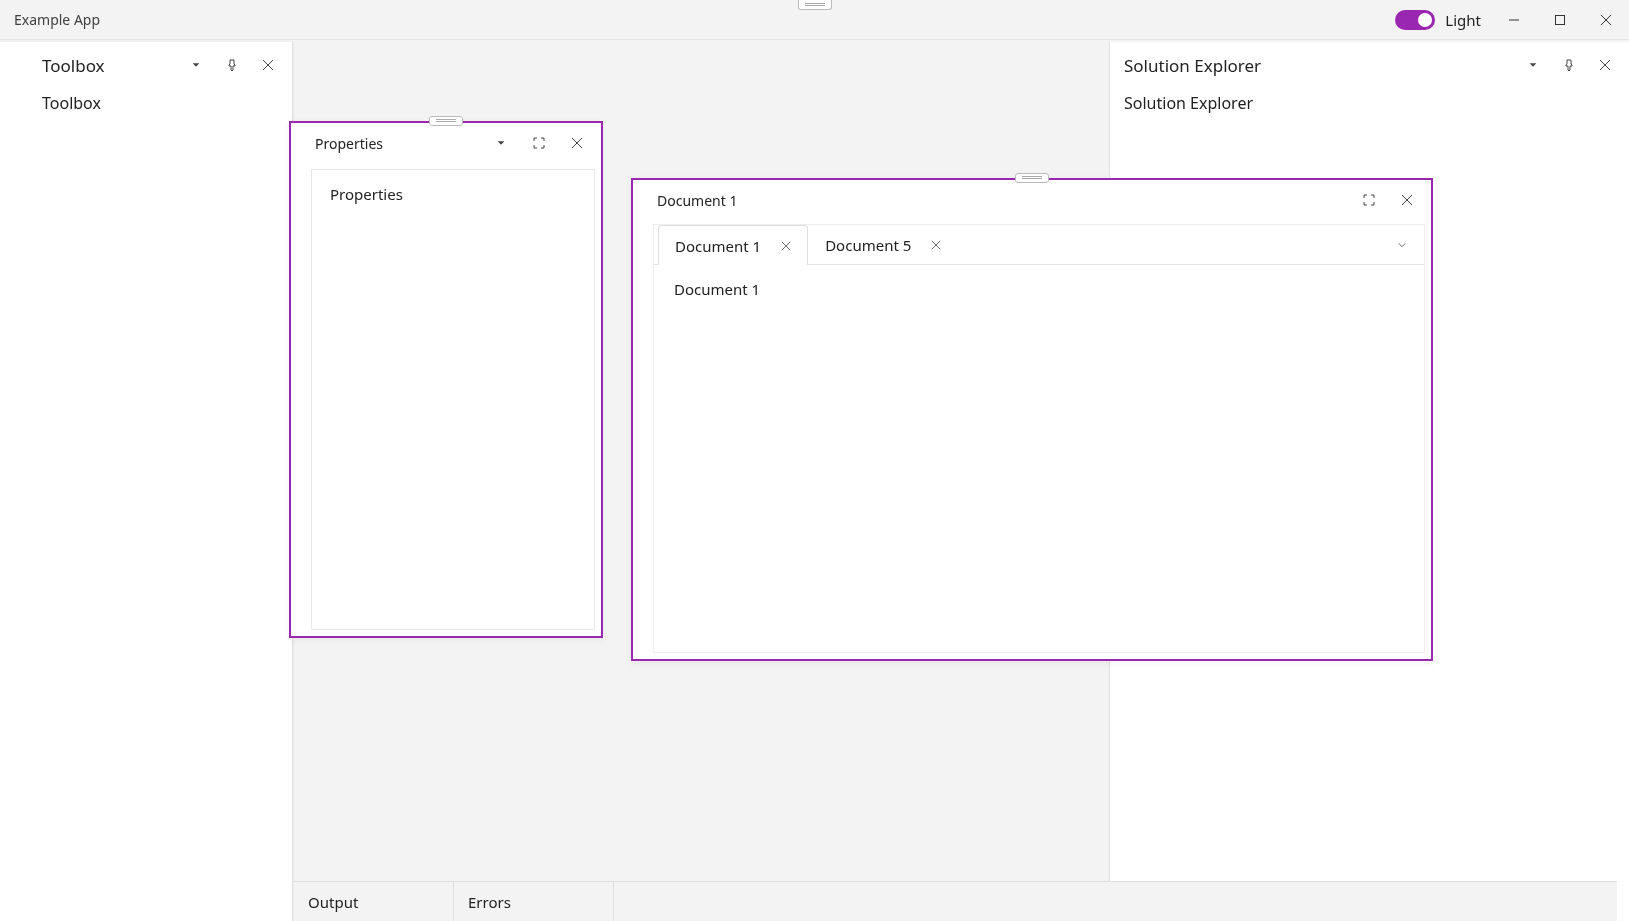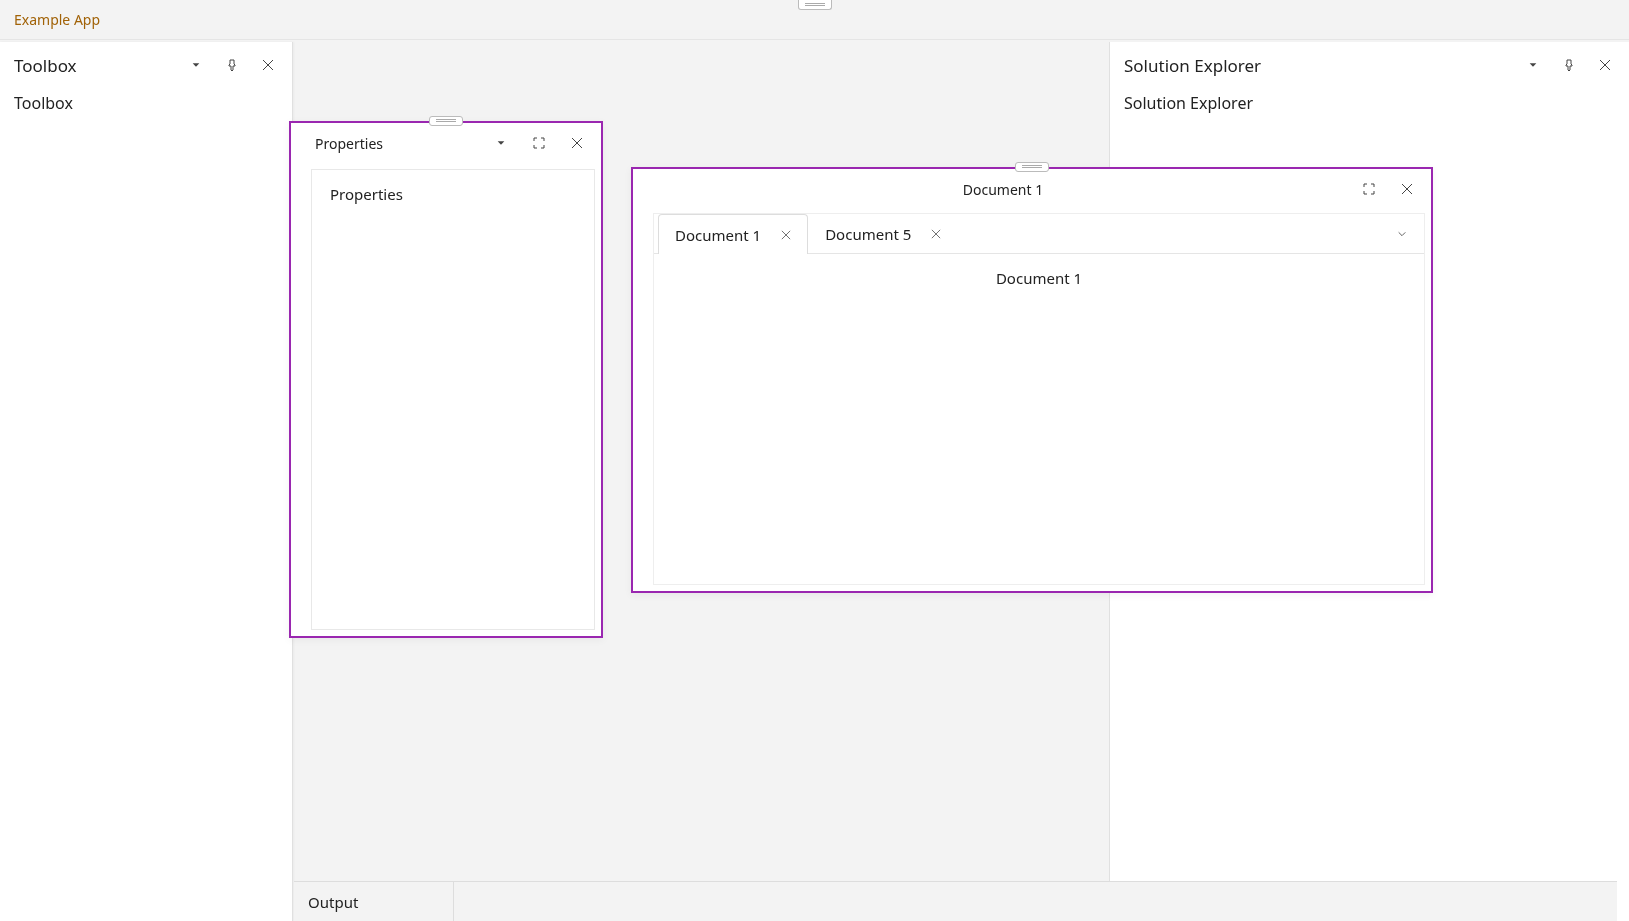--- a/index.html
+++ b/index.html
@@ -9,21 +9,21 @@
   .titlebar {
     height: 40px;
     background: #f3f3f3;
     border-bottom: 1px solid #e5e5e5;
     display: flex;
     align-items: center;
     position: relative;
   }
   .titlebar .app-title {
     font-size: 14px;
-    color: #a16207;
+    color: #404040;
     margin-left: 14px;
   }
   .titlebar .top-grip {
     position: absolute;
     left: 50%;
     top: 0;
     transform: translateX(-50%);
     width: 34px; height: 10px;
     background: #fff;
     border: 1px solid #bbb;
@@ -81,20 +81,21 @@
   
   
   .dock-left {
     position: absolute;
     top: 2px; left: 0;
     width: 293px;
     height: calc(100% - 2px);
     background: #fff;
     border-right: 1px solid #e0e0e0;
     box-shadow: 1px 0 2px rgba(0,0,0,0.04);
+    padding-left: 28px;
   }
   .dock-right {
     position: absolute;
     top: 2px; right: 0;
     width: 520px;
     height: calc(100% - 2px);
     background: #fff;
     border-left: 1px solid #e0e0e0;
   }
   .panel-header {
@@ -235,20 +236,42 @@
   svg { stroke: currentColor; fill: none; stroke-width: 1; }
 </style>
 </head>
 <body>
 
 <div class="titlebar">
   <div class="top-grip">
       <div class="grip-lines"></div>
     </div>
   <span class="app-title">Example App</span>
+  <div class="right-cluster">
+    <div class="toggle-wrap">
+      <div class="switch"></div>
+      <span class="switch-label">Light</span>
+    </div>
+    <div class="win-btn">
+      <svg viewBox="0 0 12 12">
+          <line x1="1" y1="6" x2="11" y2="6"></line>
+        </svg>
+    </div>
+    <div class="win-btn">
+      <svg viewBox="0 0 12 12">
+          <rect x="1.5" y="1.5" width="9" height="9"></rect>
+        </svg>
+    </div>
+    <div class="win-btn">
+      <svg viewBox="0 0 12 12">
+          <line x1="1" y1="1" x2="11" y2="11"></line>
+          <line x1="11" y1="1" x2="1" y2="11"></line>
+        </svg>
+    </div>
+  </div>
 </div>
 
 <div class="workspace">
 
   <div class="dock-left">
     <div class="panel-header">
       <span class="panel-title">Toolbox</span>
       <div class="panel-icon-btn">
         <svg viewBox="0 0 12 12" width="10" height="10">
             <path d="M2 4 L6 8 L10 4 Z" fill="currentColor" stroke="none"></path>
@@ -315,21 +338,21 @@
           </svg>
       </div>
     </div>
     <div class="float-body" style="height:calc(100% - 40px);">
       <div class="float-body-inner">
         <span>Properties</span>
       </div>
     </div>
   </div>
 
-  <div class="float-win" style="left:631px; top:127px; width:802px; height:426px;text-align:center;">
+  <div class="float-win" style="left:631px; top:138px; width:802px; height:483px;">
     <div class="float-grip">
         <div class="grip-lines"></div>
       </div>
     <div class="float-header">
       <span class="float-title">Document 1</span>
       <div class="panel-icon-btn">
         <svg viewBox="0 0 12 12" width="12" height="12">
             <path d="M1 4V1h3M11 4V1H8M1 8v3h3M11 8v3H8"></path>
           </svg>
       </div>
@@ -373,15 +396,18 @@
           <span>Document 1</span>
         </div>
       </div>
     </div>
   </div>
 
   <div class="bottom-tabs">
     <div class="bottom-tab">
       <span>Output</span>
     </div>
+    <div class="bottom-tab">
+      <span>Errors</span>
+    </div>
   </div>
 
 </div>
 
 </body></html>

